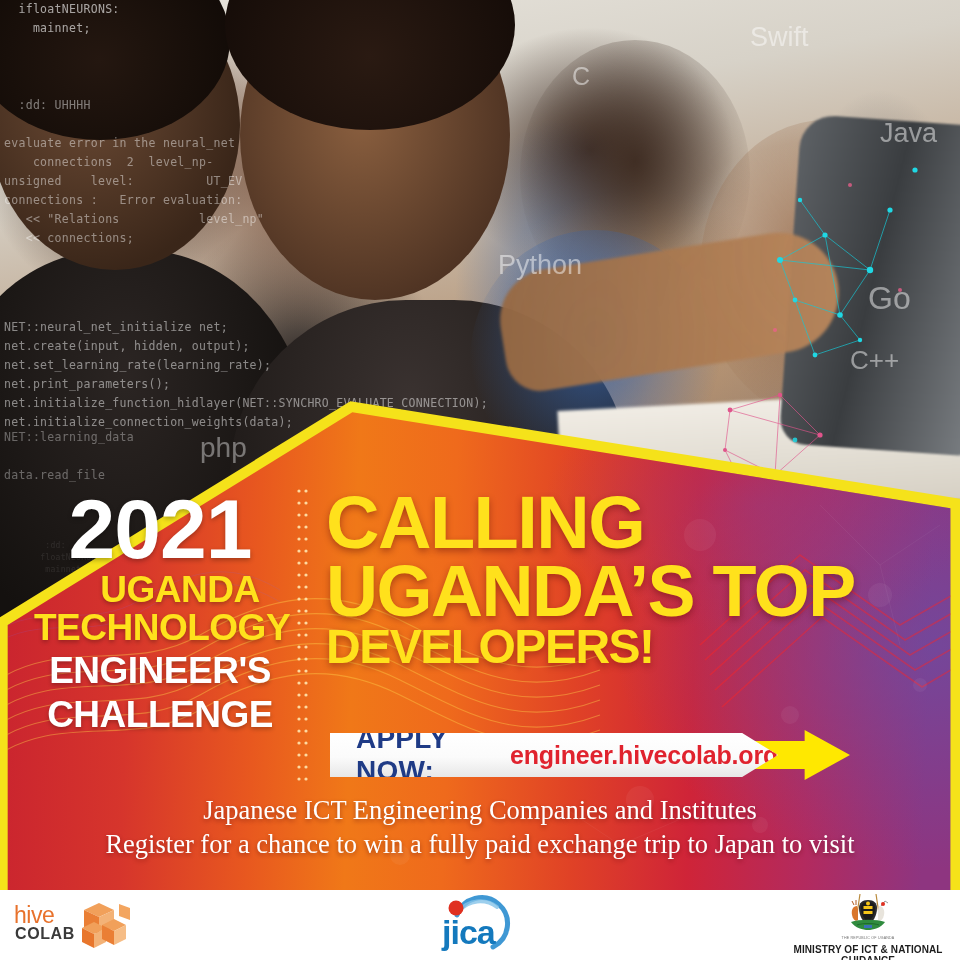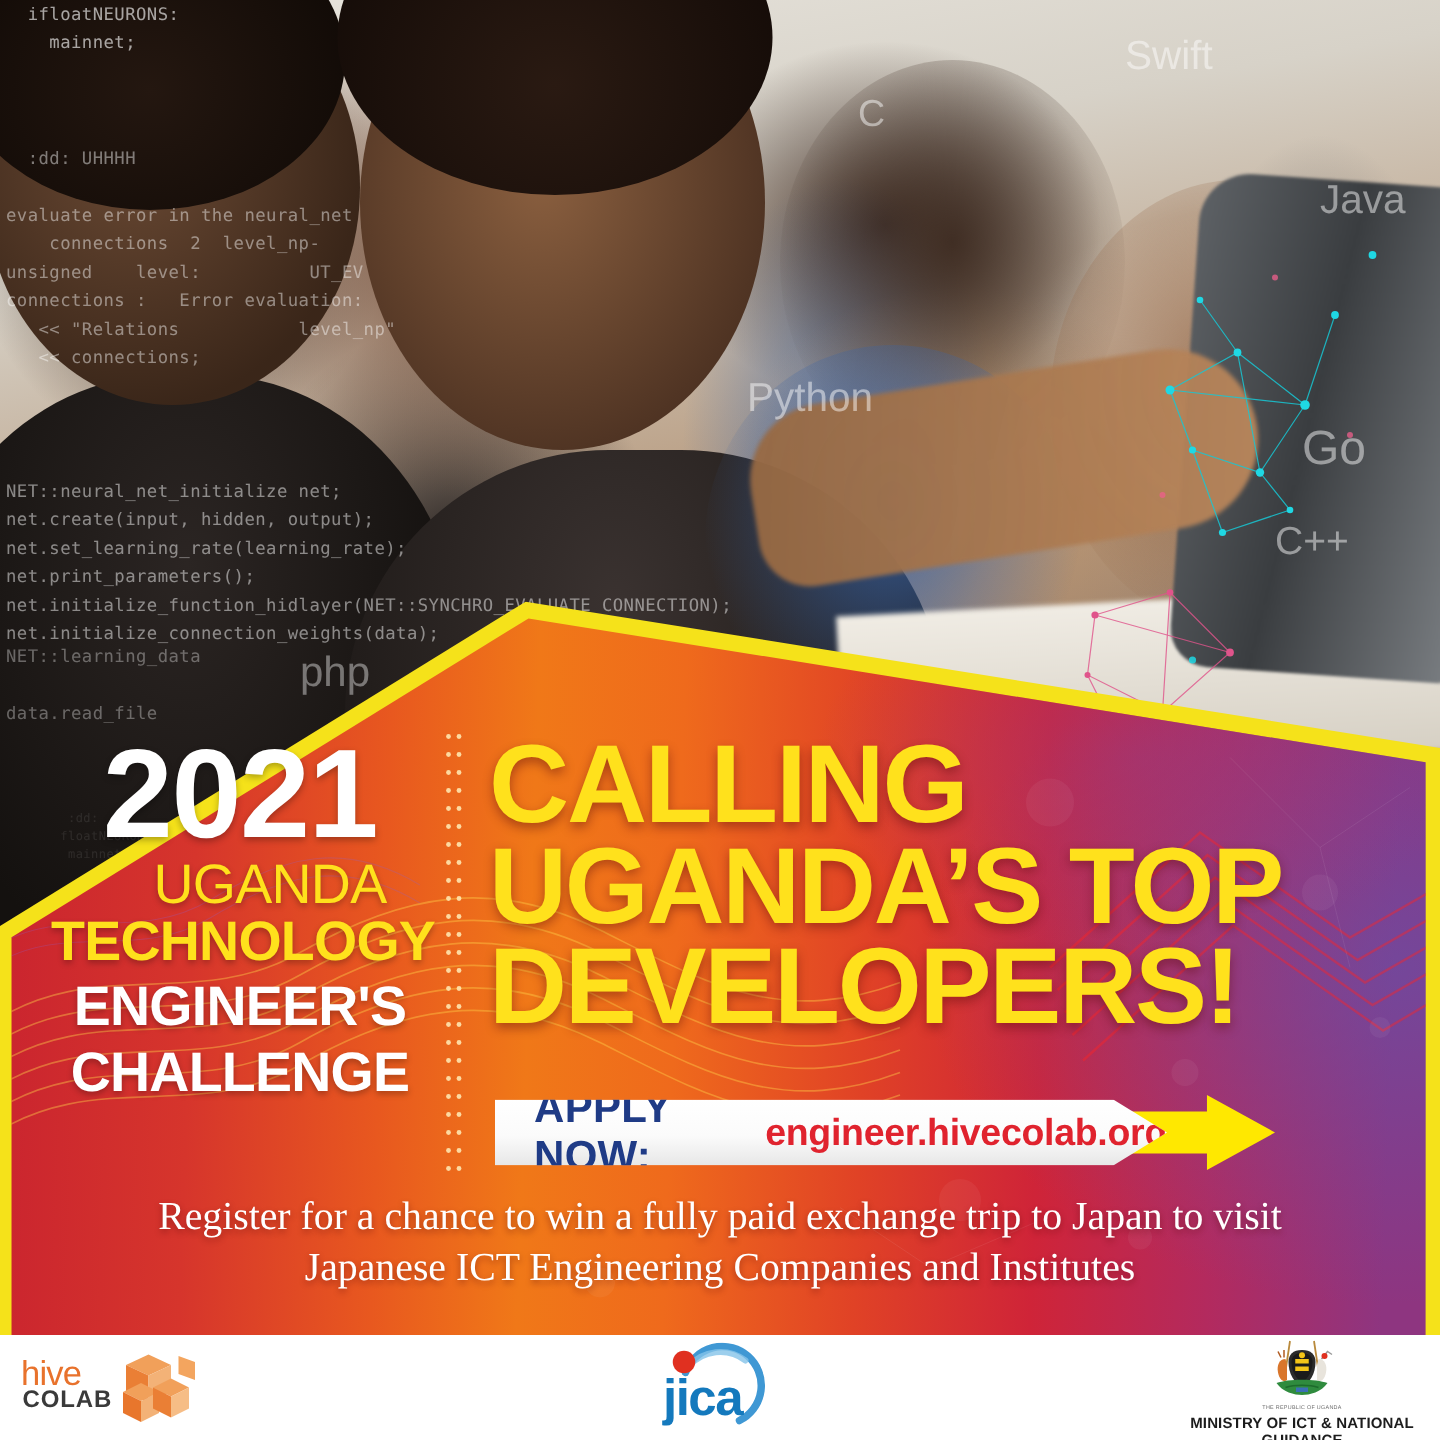--- a/index.html
+++ b/index.html
@@ -112,42 +112,42 @@
   .divider { position:absolute; left:296px; top:100px; width:14px; height:300px; }
 
   
   .left-block { position:absolute; left:0px; top:108px; width:300px; text-align:center; padding-right:14px;padding-left:34px; }
   .year {
     color:#ffffff; font-size:84px; font-weight:700; line-height:.86; letter-spacing:-1px;
     font-family:"Liberation Sans", sans-serif;
     text-shadow:0 2px 5px rgba(0,0,0,.30);
   }
   .ute-line {
-    color:#ffe11c; font-size:37px; font-weight:400; line-height:1.03; letter-spacing:-.5px;
+    color:#ffe11c; font-size:37px; font-weight:700; line-height:1.03; letter-spacing:-.5px;
     text-shadow:0 2px 4px rgba(0,0,0,.28); margin-top:6px;margin-left:40px;
   }
   .ute-line2 {
     color:#ffe11c; font-size:37px; font-weight:700; line-height:1.03; letter-spacing:-.5px;
     text-shadow:0 2px 4px rgba(0,0,0,.28);
   }
   .ec-line {
     color:#ffffff; font-size:37px; font-weight:700; line-height:1.05; letter-spacing:-.5px;
     text-shadow:0 2px 4px rgba(0,0,0,.28); margin-top:5px;
   }
 
   
   .headline {
     position:absolute; left:326px; top:104px; width:600px;
     color:#ffe11c; font-weight:700; font-size:74px; line-height:.93;
     letter-spacing:-1.5px; text-shadow:0 3px 7px rgba(90,10,10,.45);
     font-family:"Liberation Sans", sans-serif;
   }
   .headline div { white-space:nowrap; }
   .hl2 { font-size:72px; }
-  .hl3 { font-size:72px; }
+  .hl3 { font-size:48px; }
 
   
   .apply-row { position:absolute; left:330px; top:348px; width:540px; height:44px; }
   .apply-bar {
     position:absolute; left:0; top:0; width:448px; height:44px;
     background:linear-gradient(180deg,#ffffff 0%,#fbfbfb 55%,#e7e7e7 100%);
     clip-path:polygon(0 0, 92% 0, 100% 50%, 92% 100%, 0 100%);
     display:flex; align-items:center; padding-left:26px; gap:14px;
     box-shadow:0 2px 5px rgba(0,0,0,.25);
   }
@@ -401,22 +401,22 @@
 
     <div class="apply-row">
       <div class="apply-arrow"></div>
       <div class="apply-bar">
         <span class="apply-label">APPLY NOW:</span>
         <span class="apply-url">engineer.hivecolab.org</span>
       </div>
     </div>
 
     <div class="subtext">
+      <div>Japanese ICT Engineering Companies and Institutes</div>
       <div>Register for a chance to win a fully paid exchange trip to Japan to visit</div>
-      <div>Japanese ICT Engineering Companies and Institutes</div>
     </div>
   </div>
 
   <div class="footer">
 
     <div class="hive">
       <span class="hive-word">hive</span>
       <span class="hive-colab">COLAB</span>
       <svg style="position:absolute;left:62px;top:0;width:62px;height:52px" viewBox="0 0 62 52">
         <polygon points="12,12 27,5 42,12 27,19" fill="#f1a05a"></polygon>

